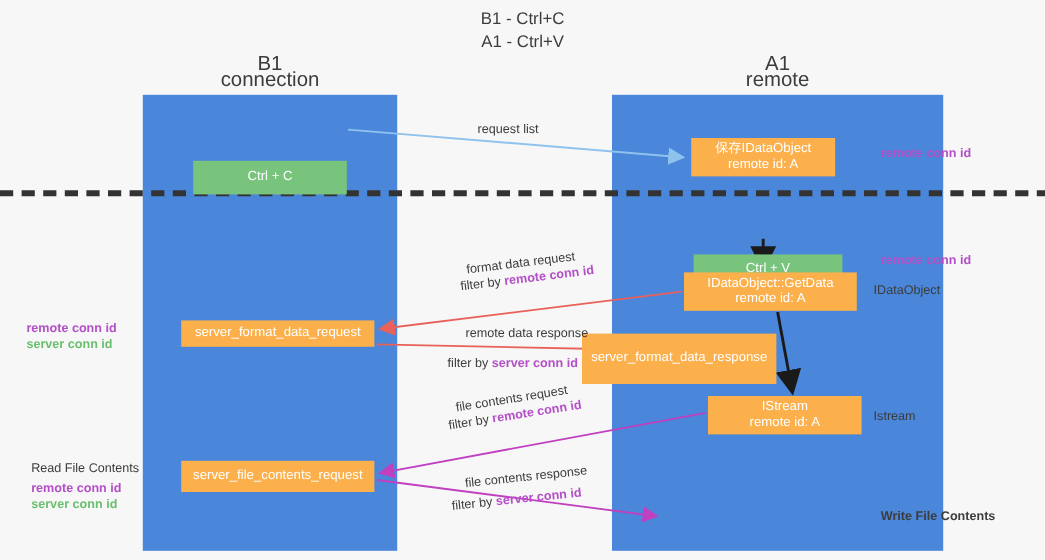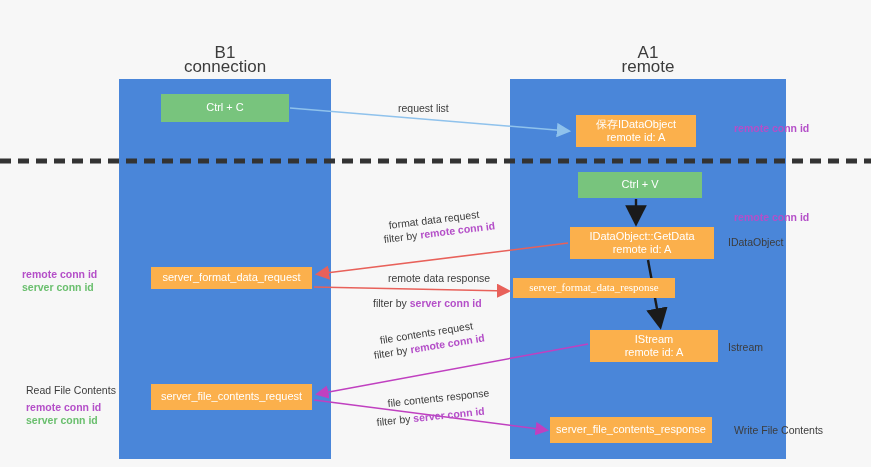--- a/index.html
+++ b/index.html
@@ -26,45 +26,45 @@
     position:absolute;left:0;top:6px;width:871px;text-align:center;
     font-size:14px;line-height:19px;color:#3c3c3c;
   }
 
   .node{
     position:absolute;
     display:flex;flex-direction:column;align-items:center;justify-content:center;
     color:#ffffff;font-size:11px;line-height:13.5px;text-align:center;
     box-sizing:border-box;
   }
-  .node.green{background:#78c47d;}
+  .node.green{background:#78c47d;margin-top:40px;}
   .node.orange{background:#fbb04c;}
 
   #n-ctrlc{left:161px;top:94px;width:128px;height:28px;}
   #n-idataobject{left:576px;top:115px;width:120px;height:32px;text-align:right;}
   #n-ctrlv{left:578px;top:172px;width:124px;height:26px;}
   #n-getdata{left:570px;top:227px;width:144px;height:32px;}
   #n-sfdreq{left:151px;top:267px;width:161px;height:22px;}
-  #n-sfdresp{left:513px;top:278px;width:162px;height:20px;font-family:Liberation Serif, serif;}
+  #n-sfdresp{left:485px;top:278px;width:162px;height:42px;}
   #n-istream{left:590px;top:330px;width:128px;height:32px;}
   #n-sfcreq{left:151px;top:384px;width:161px;height:26px;}
   #n-sfcresp{left:550px;top:417px;width:162px;height:26px;}
 
   .side-note{
     position:absolute;font-size:10.5px;line-height:13px;color:#3c3c3c;
   }
   .nm{color:#b44fc8;font-weight:bold;}
   .ns{color:#6abf6e;font-weight:bold;}
   .nsp{color:#b44fc8;font-weight:bold;}
 
   #note-r1{left:734px;top:122px;}
   #note-r2{left:734px;top:211px;}
   #note-dataobject{left:728px;top:236px;}
   #note-istream{left:728px;top:341px;}
-  #note-write{left:734px;top:424px;}
+  #note-write{left:734px;top:424px;font-weight:bold;}
 
   #note-left1{left:22px;top:268px;text-align:left;}
   #note-readfc{left:26px;top:384px;}
   #note-left2{left:26px;top:401px;text-align:left;}
 
   .edge-label{
     position:absolute;font-size:10.5px;line-height:13px;color:#3c3c3c;
     white-space:nowrap;
   }
   #el-formatlist{left:398px;top:102px;}
@@ -79,20 +79,24 @@
   #el-fcresp{left:387px;top:397px;transform:rotate(-6deg);transform-origin:left top;}
   #el-fcresp2{left:376px;top:416px;transform:rotate(-6deg);transform-origin:left top;}
 
   svg.overlay{position:absolute;left:0;top:0;width:871px;height:467px;pointer-events:none;}
 </style>
 </head>
 <body>
 
 <div id="stage">
 
+  <div id="title">
+    <div>B1 - Ctrl+C</div>
+    <div>A1 - Ctrl+V</div>
+  </div>
 
   <div class="col-head" id="head-b1">
     <div>B1</div>
     <div>connection</div>
   </div>
   <div class="col-head" id="head-a1">
     <div>A1</div>
     <div>remote</div>
   </div>
 
@@ -160,23 +164,20 @@
 
   <div class="node orange" id="n-istream">
     <span>IStream</span>
     <span>remote id: A</span>
   </div>
 
   <div class="node orange" id="n-sfcreq">
     <span>server_file_contents_request</span>
   </div>
 
-  <div class="node orange" id="n-sfcresp">
-    <span>server_file_contents_response</span>
-  </div>
 
   <div class="edge-label" id="el-formatlist">request list</div>
 
   <div class="edge-label" id="el-fdreq">format data request</div>
   <div class="edge-label" id="el-fdreq2">
     <span>filter by </span><span class="nm">remote conn id</span>
   </div>
 
   <div class="edge-label" id="el-fdresp">remote data response</div>
   <div class="edge-label" id="el-fdresp2">

